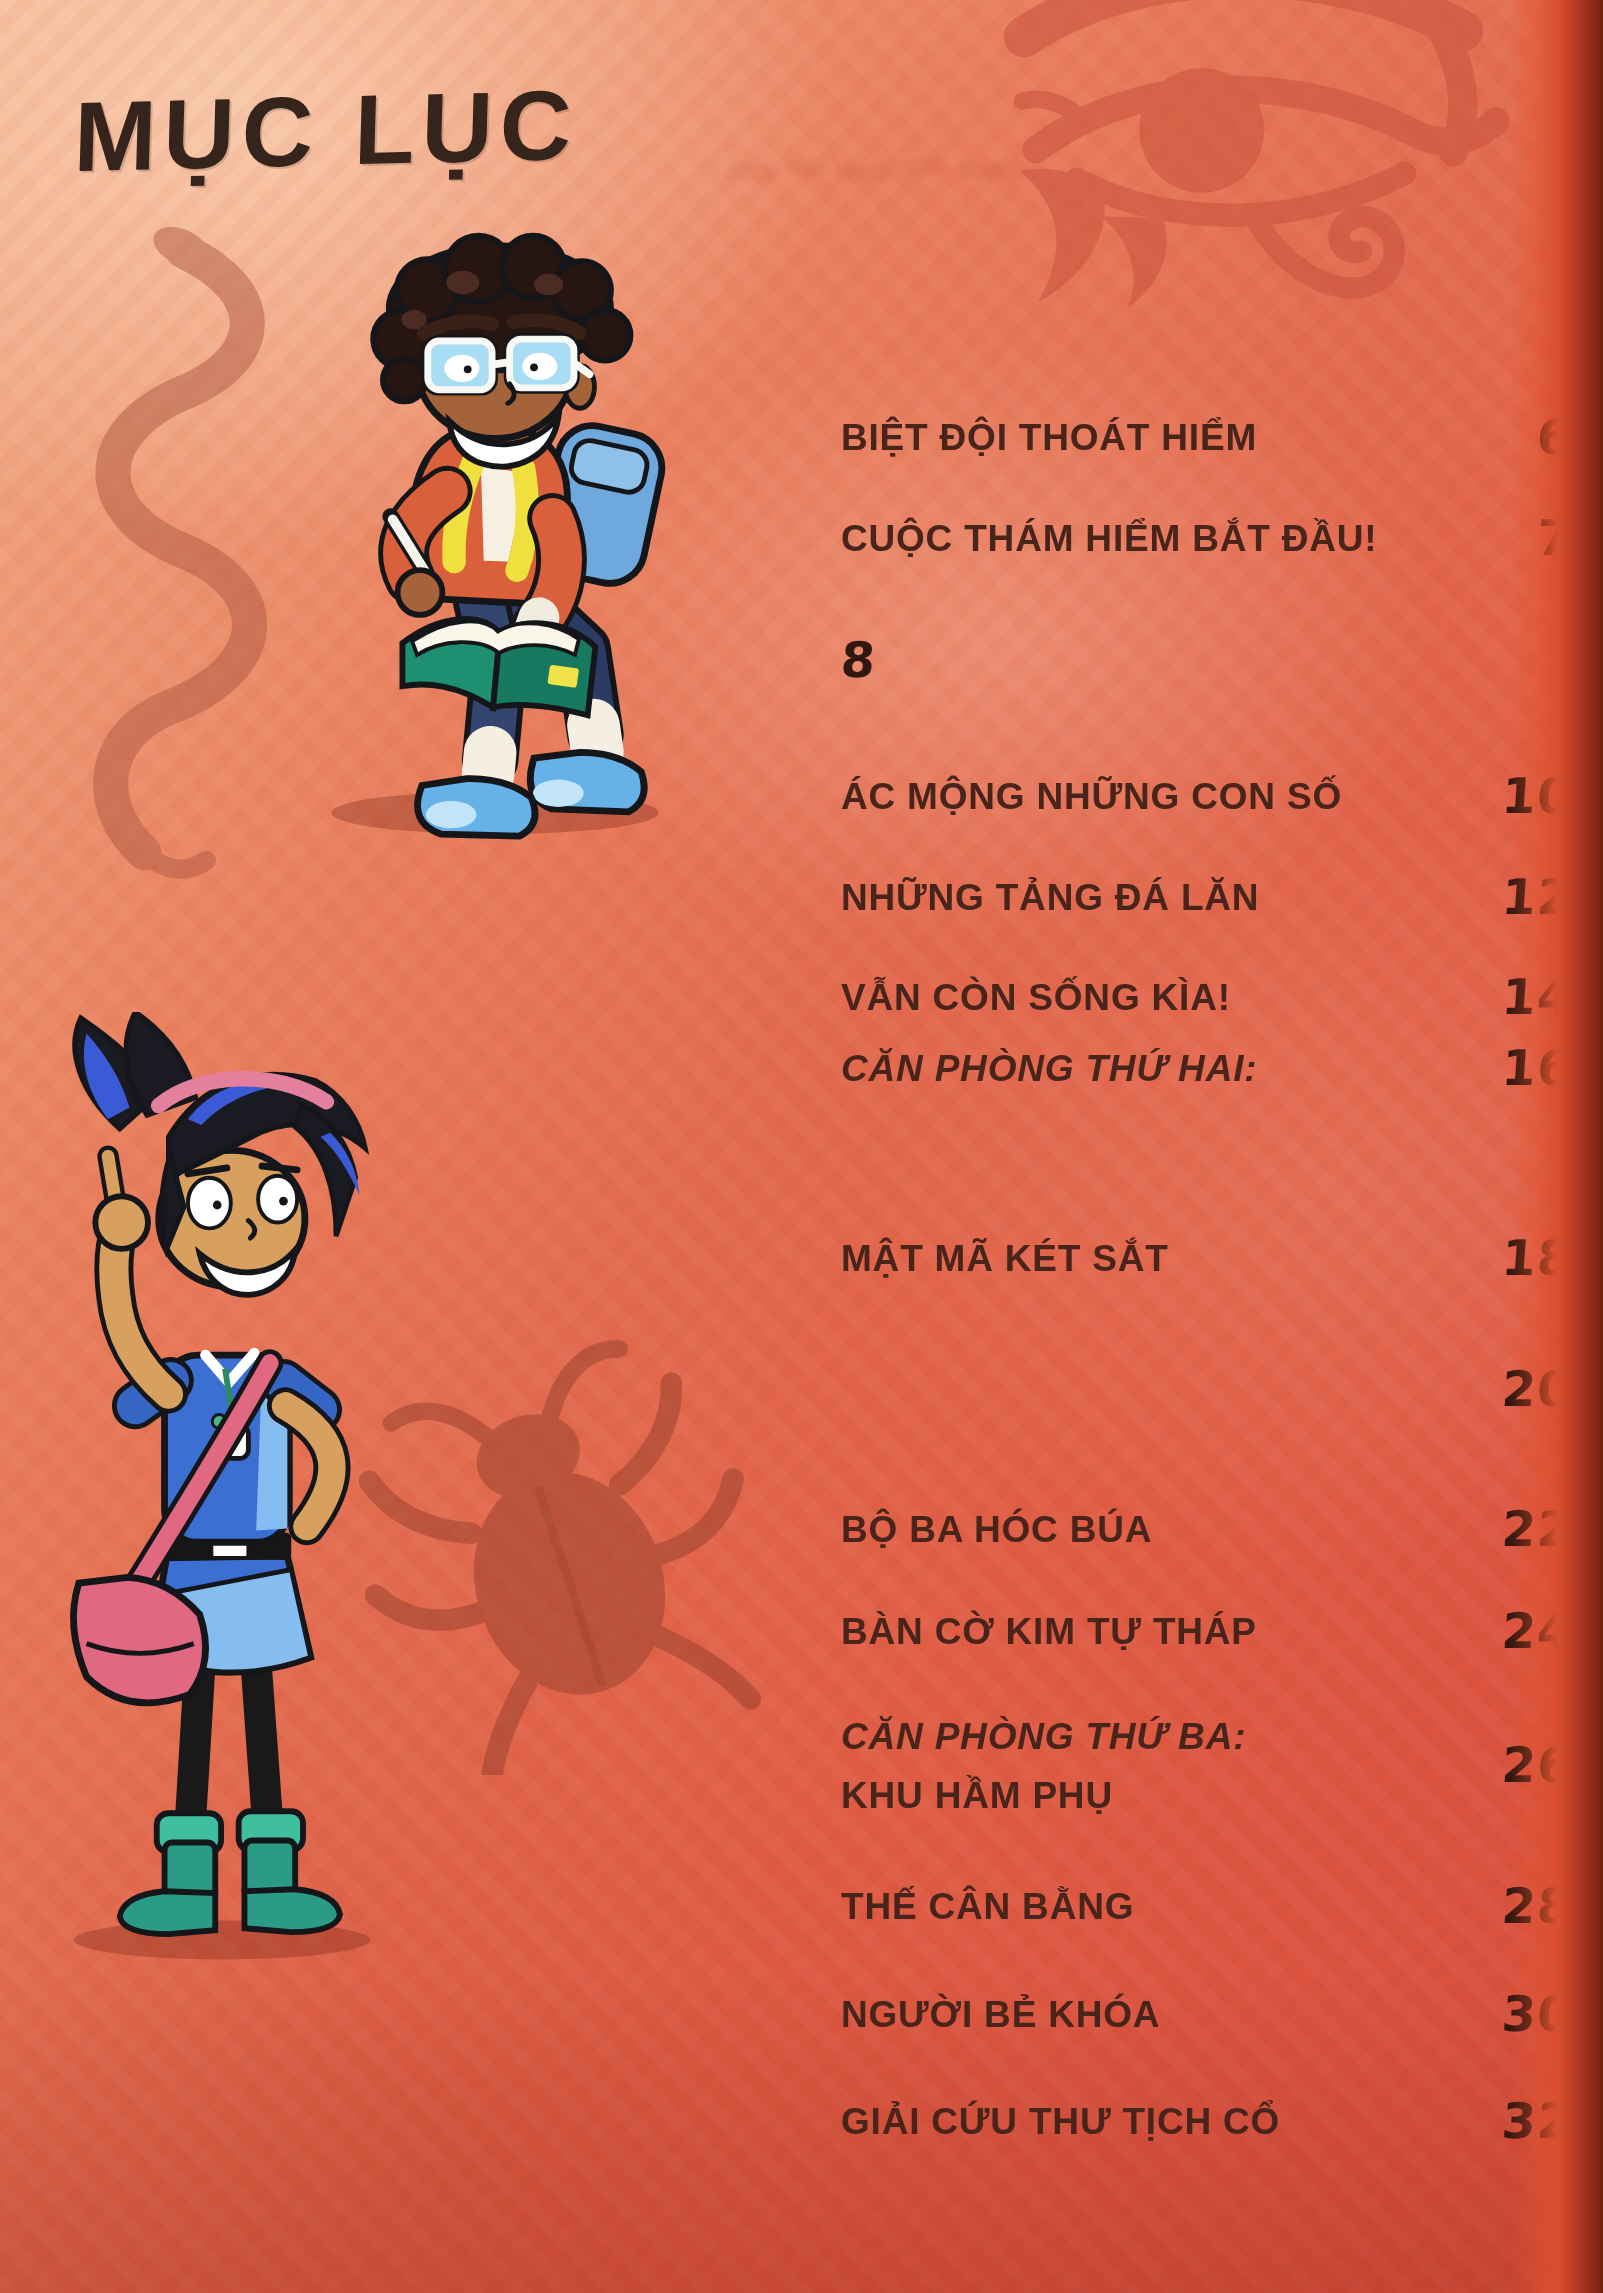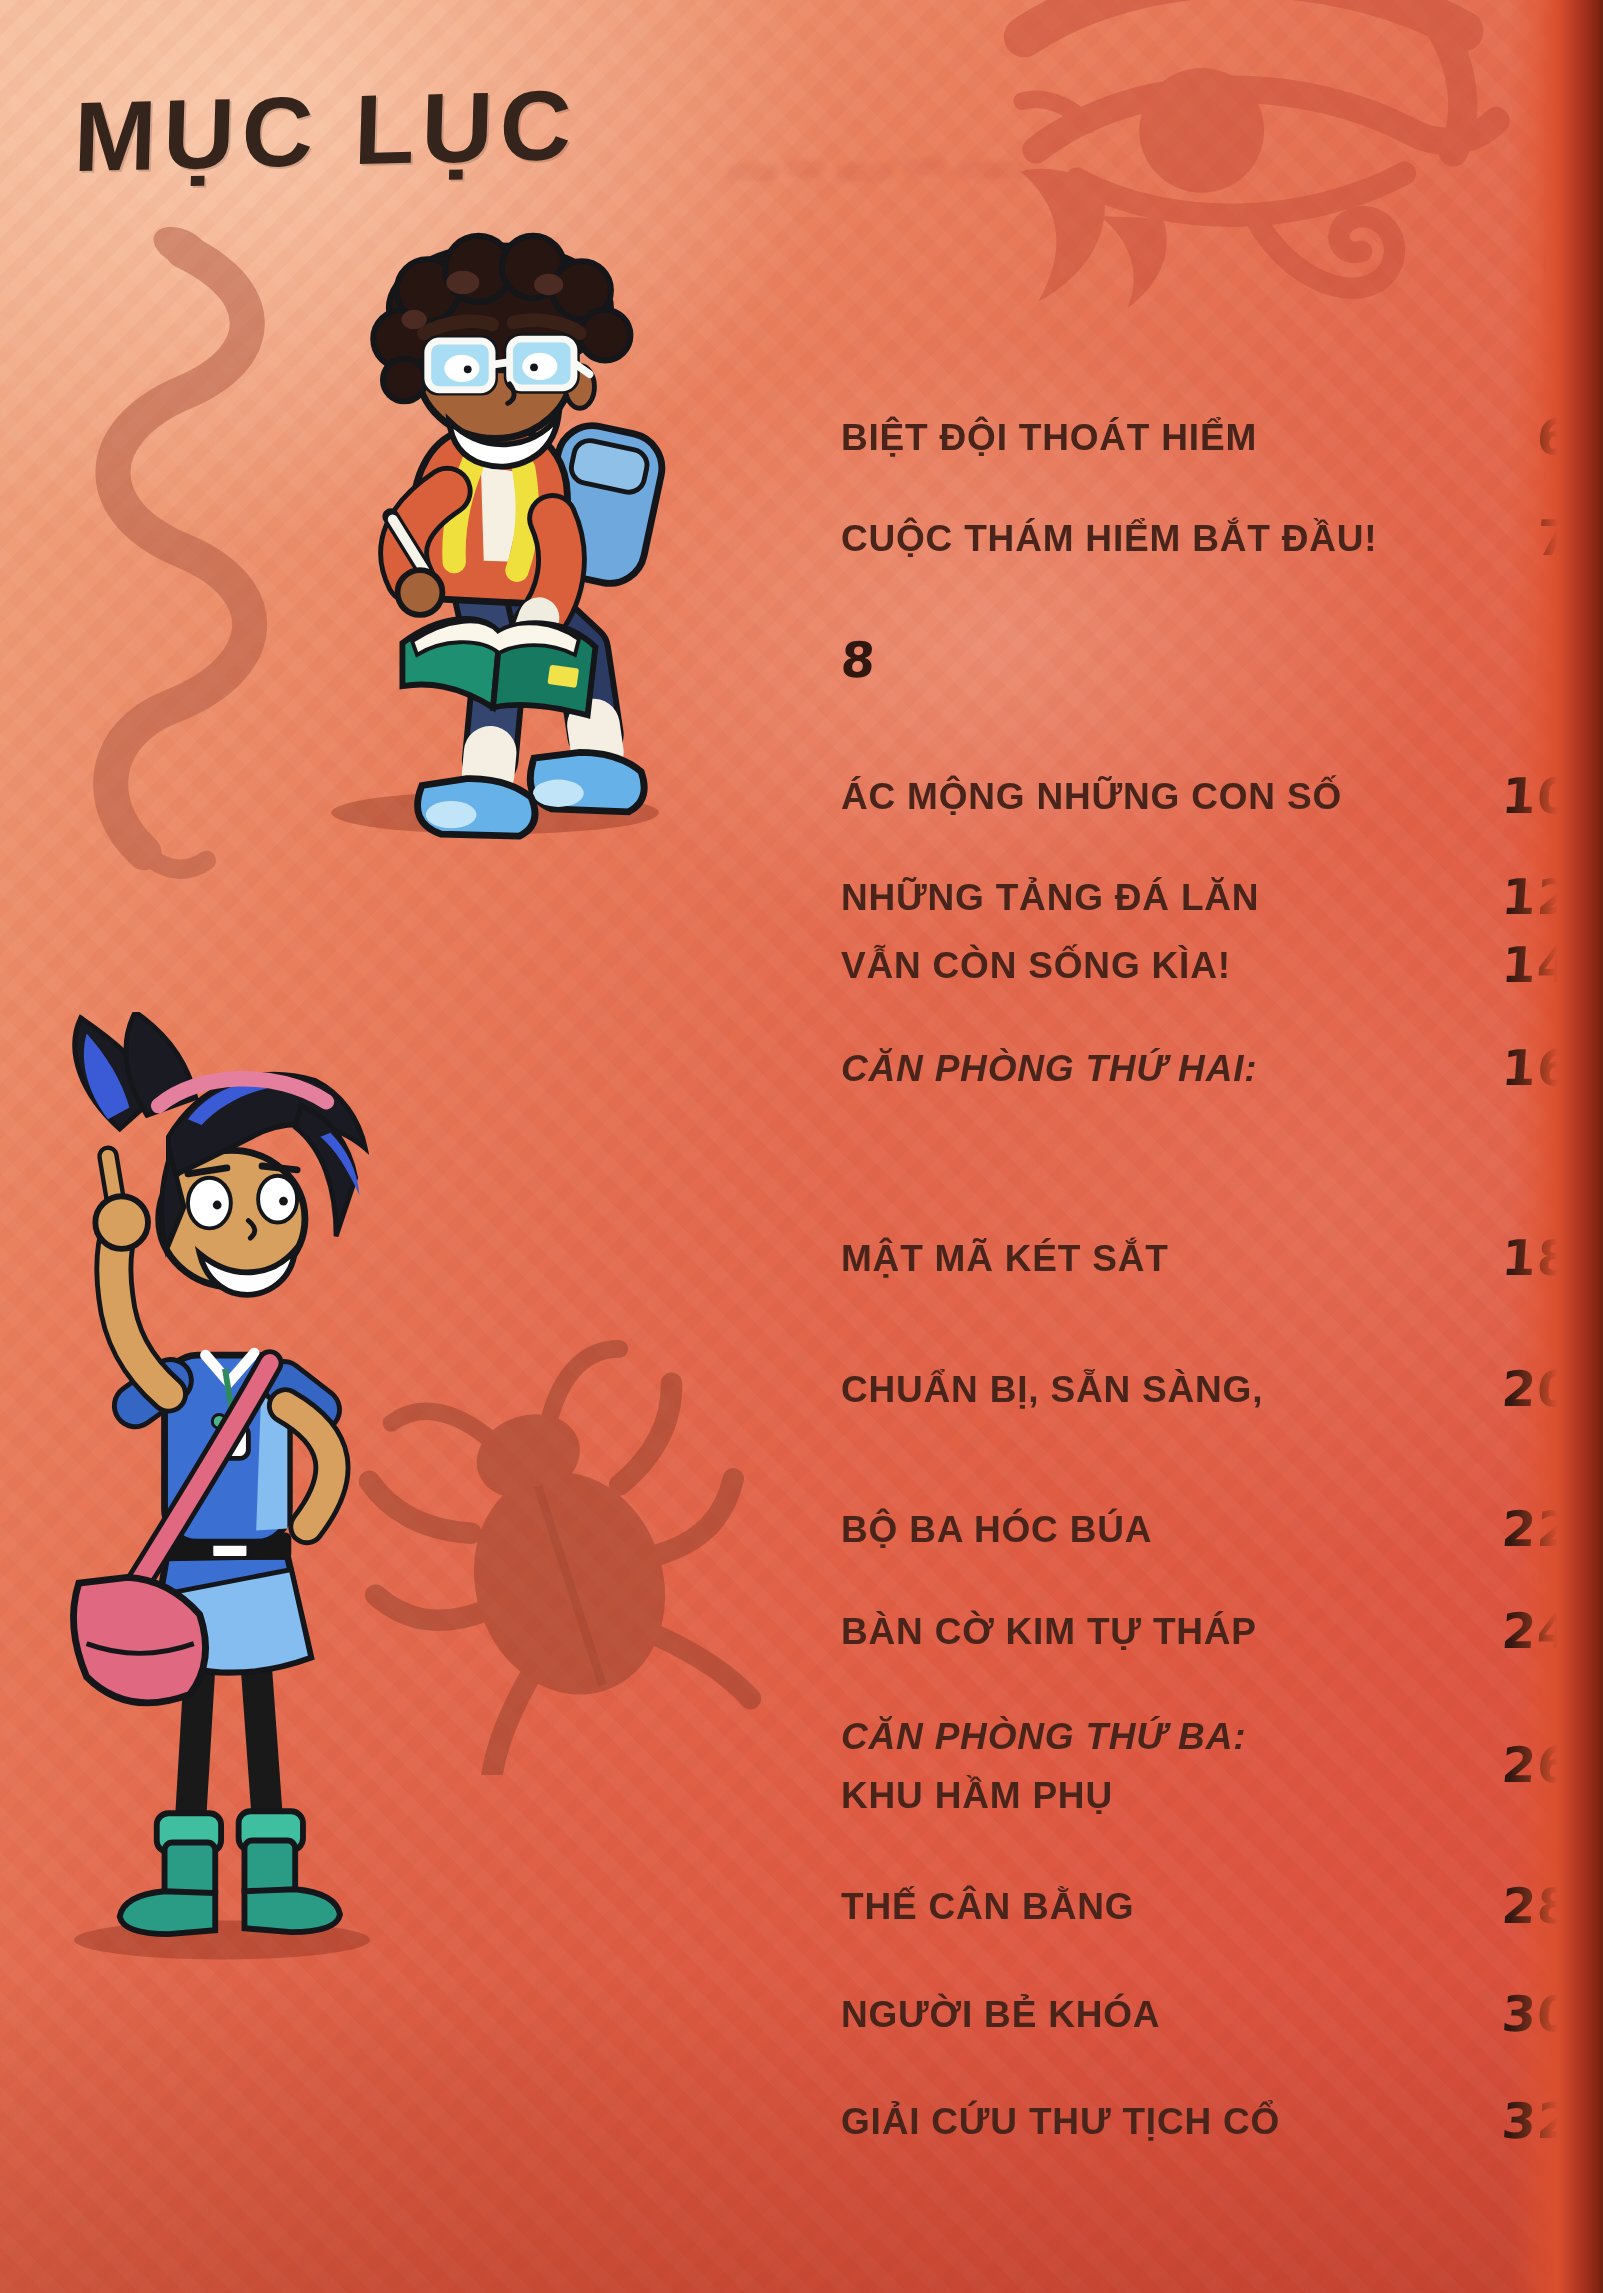--- a/index.html
+++ b/index.html
@@ -47,21 +47,21 @@
     letter-spacing:0.8px;white-space:nowrap;
   }
   .l1.it{font-style:italic;}
   .l2:empty{display:none;}
   .pg{
     font-family:"DejaVu Sans",sans-serif;
     font-size:49px;font-weight:900;color:#301710;letter-spacing:1px;
     transform:skewX(-4deg);
   }
   .r1{top:408px}.r2{top:509px}.r3{top:601px}.r4{top:767px}.r5{top:868px}
-  .r6{top:936px}.r7{top:1009px}.r8{top:1229px}.r9{top:1330px}.r10{top:1500px}
+  .r6{top:968px}.r7{top:1009px}.r8{top:1229px}.r9{top:1330px}.r10{top:1500px}
   .r11{top:1602px}.r12{top:1706px}.r13{top:1877px}.r14{top:1985px}.r15{top:2092px}
   
   .wm{position:absolute;pointer-events:none;}
   .wm-eye{left:995px;top:-13.7px;width:546px;height:361px;opacity:.52;}
   .wm-snake{left:35px;top:217px;width:336px;height:683px;opacity:.50;}
   .wm-scarab{left:351px;top:1336px;width:419px;height:439px;opacity:.50;}
   .ghost{position:absolute;left:722px;top:144px;width:322px;height:59px;opacity:.10;filter:blur(2.9px);}
   .boy{position:absolute;left:256px;top:226px;width:441px;height:616px;z-index:4;}
   .girl{position:absolute;left:21.5px;top:1012px;width:405px;height:965px;z-index:4;}
 </style>
@@ -337,21 +337,20 @@
 
     <div class="row r8">
       <div class="lines">
           <span class="l1">MẬT MÃ KÉT SẮT</span>
         </div>
       <span class="pg">18</span>
     </div>
 
     <div class="row r9 dbl">
       <div class="lines">
-        <span class="l1">CHUẨN BỊ, SẴN SÀNG,</span>
       </div>
       <span class="pg">20</span>
     </div>
 
     <div class="row r10">
       <div class="lines">
           <span class="l1">BỘ BA HÓC BÚA</span>
         </div>
       <span class="pg">22</span>
     </div>

